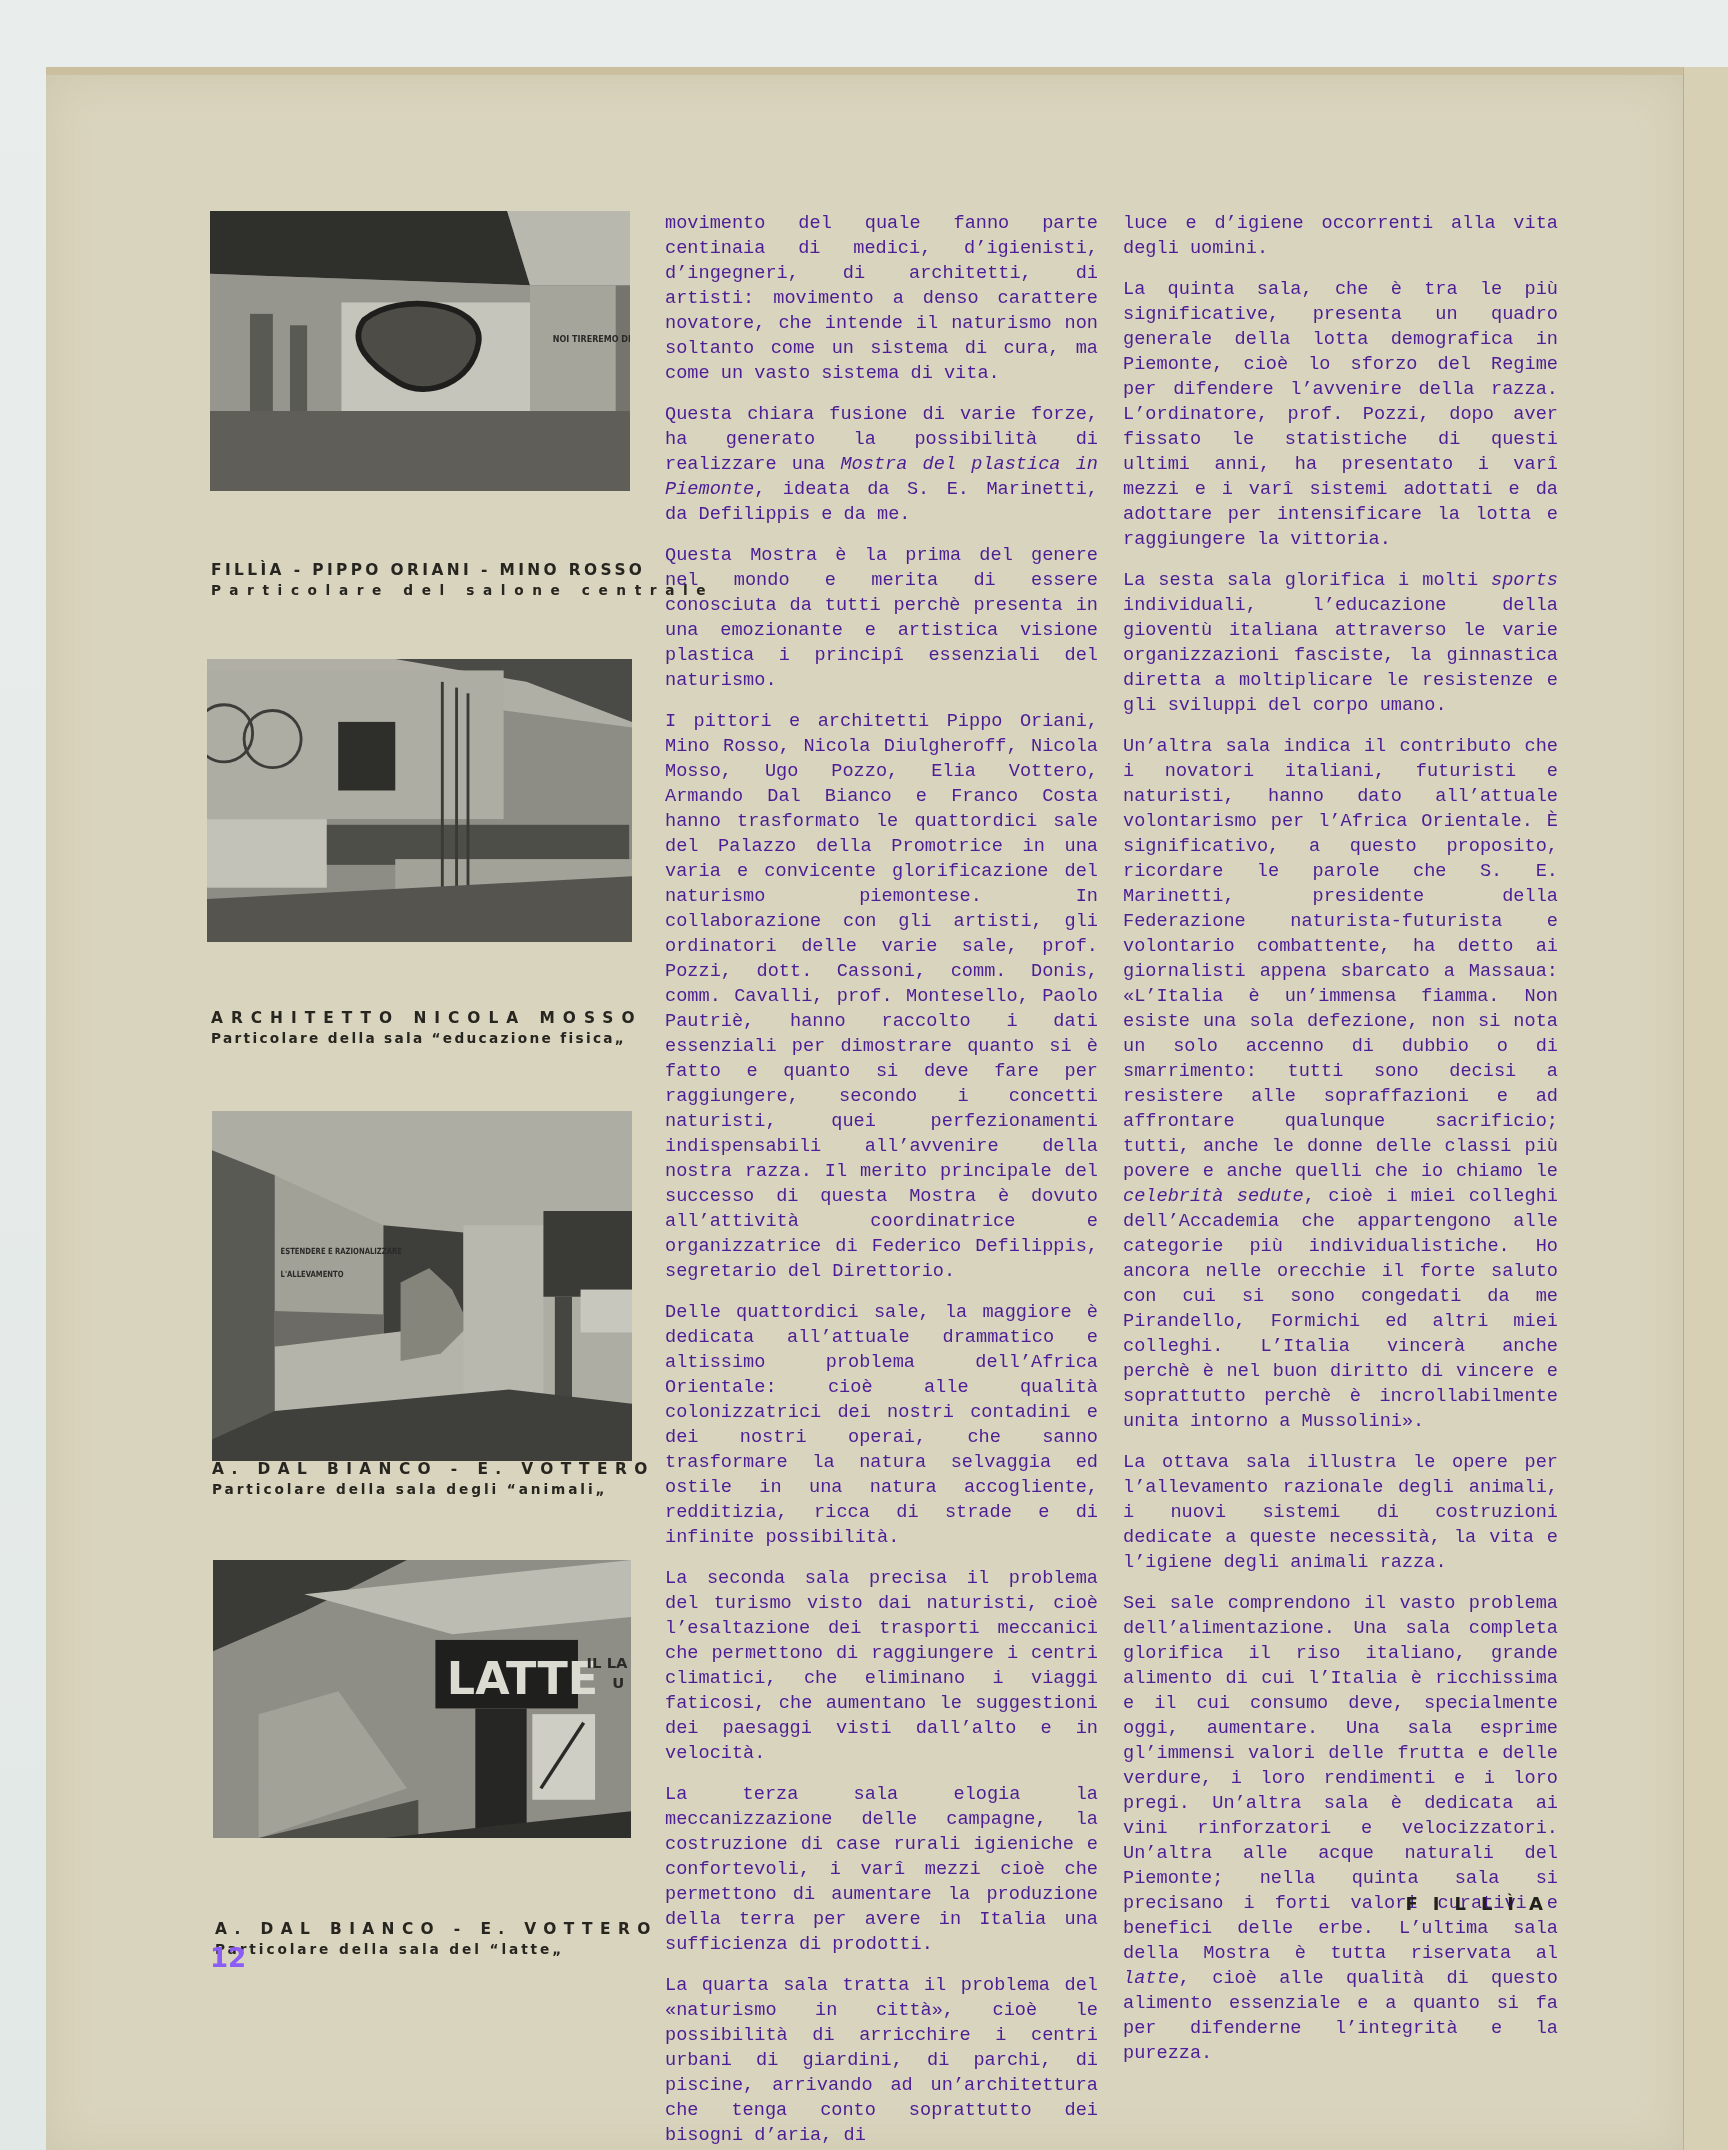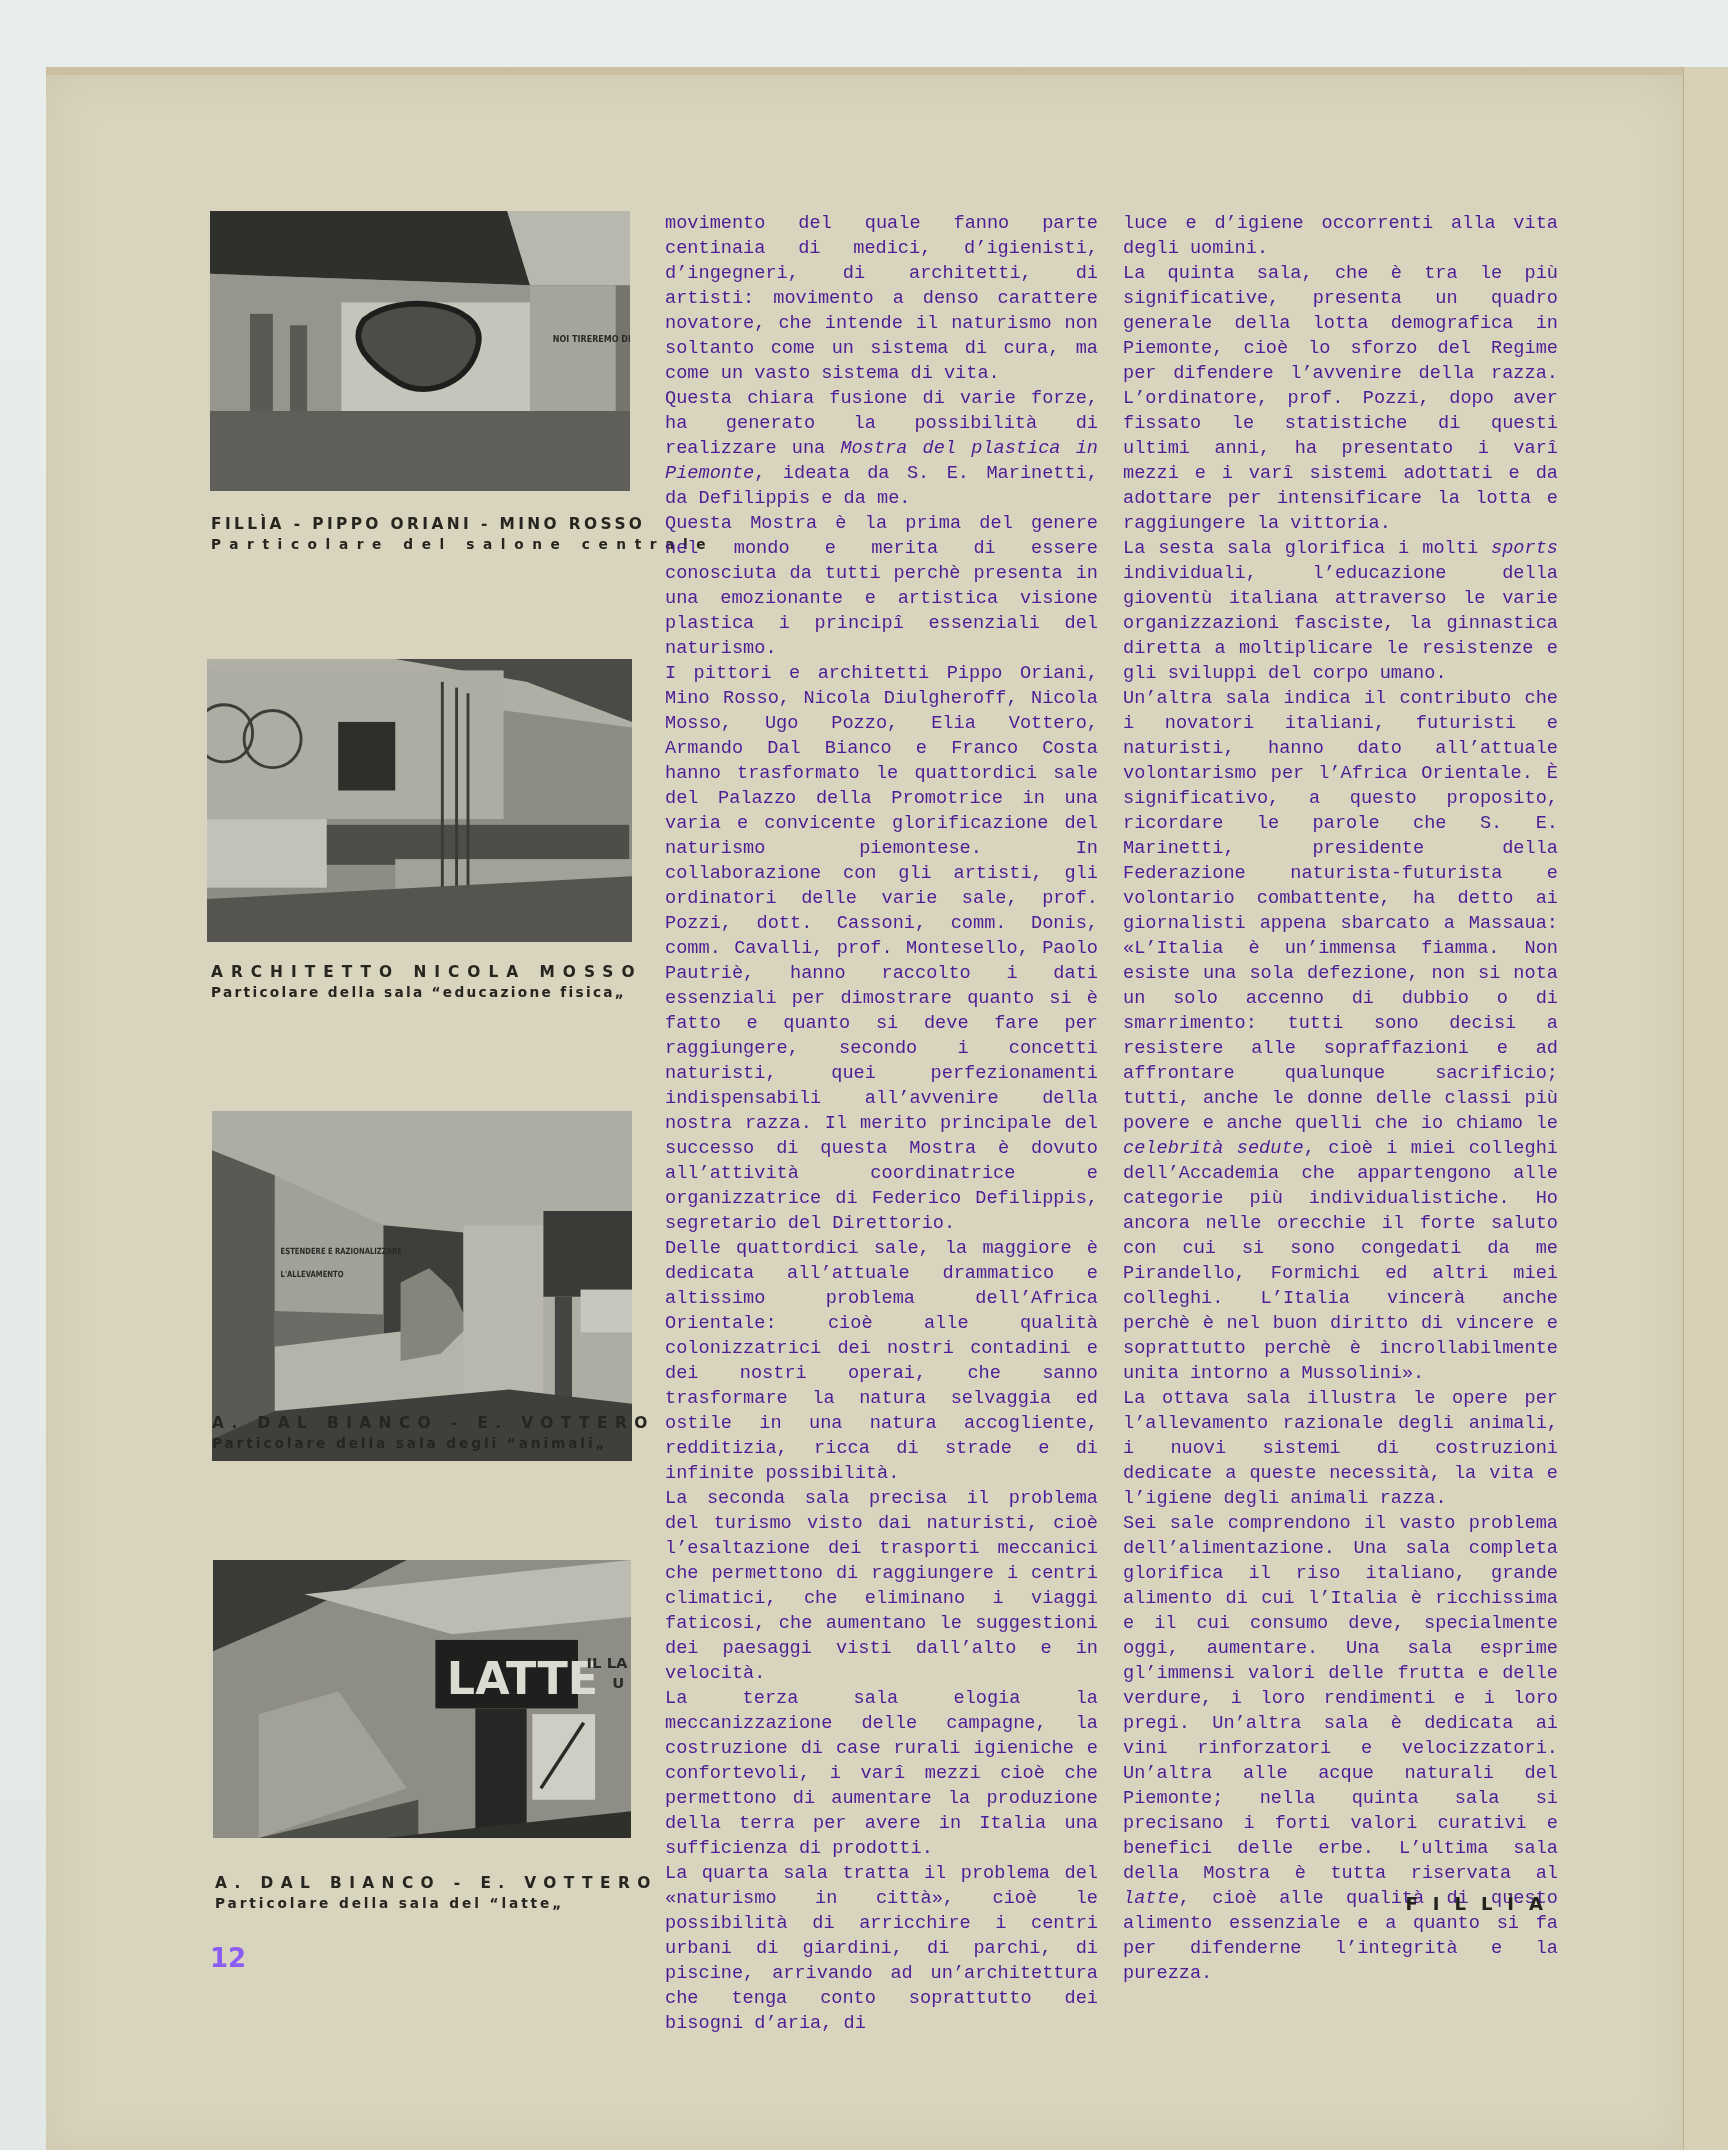--- a/index.html
+++ b/index.html
@@ -26,34 +26,34 @@
   }
   .fold { position: absolute; left: 1683px; top: 74px; width: 1.1px; height: 2066px; background: #b7ac8e; }
 
   
   .photo {
     position: absolute; background: #8a8a84; overflow: hidden;
   }
   .photo svg { width: 100%; height: 100%; display: block; }
 
   .caption { position: absolute; font-family: "DejaVu Sans", sans-serif; color: #26251f; font-weight: bold; }
-  .cap-title { font-size: 15.4px; letter-spacing: 5.1px; white-space: nowrap; }
+  .cap-title { font-size: 15.4px; letter-spacing: 5.1px; white-space: nowrap; margin-top: 46px; }
   .cap-sub { font-size: 13.7px; letter-spacing: 4px; white-space: nowrap; margin-top: 3.4px; }
   .cap-title.tight { letter-spacing: 3.4px; }
   .cap-sub.wide { letter-spacing: 8.6px; }
 
   .column {
     position: absolute; color: #4c1d95;
     font-family: Liberation Mono, monospace;
     font-size: 18.6px; line-height: 25px;
     text-align: justify;
     hyphens: manual;
   }
   .column p { margin: 0; }
-  .column p + p { margin-top: 0; }
+  .column p + p { margin-top: 16px; }
   .column em { font-style: italic; }
 
   .signature {
     position: absolute; right: 0; font-family: "DejaVu Sans", sans-serif;
     font-weight: bold; font-size: 18px; letter-spacing: 15px; color: #22211c;
   }
   .page-number {
     position: absolute; left: 210px; top: 1943px;
     font-family: "DejaVu Sans", sans-serif; font-weight: bold; font-size: 26px; color: #8b5cf6;
   }

